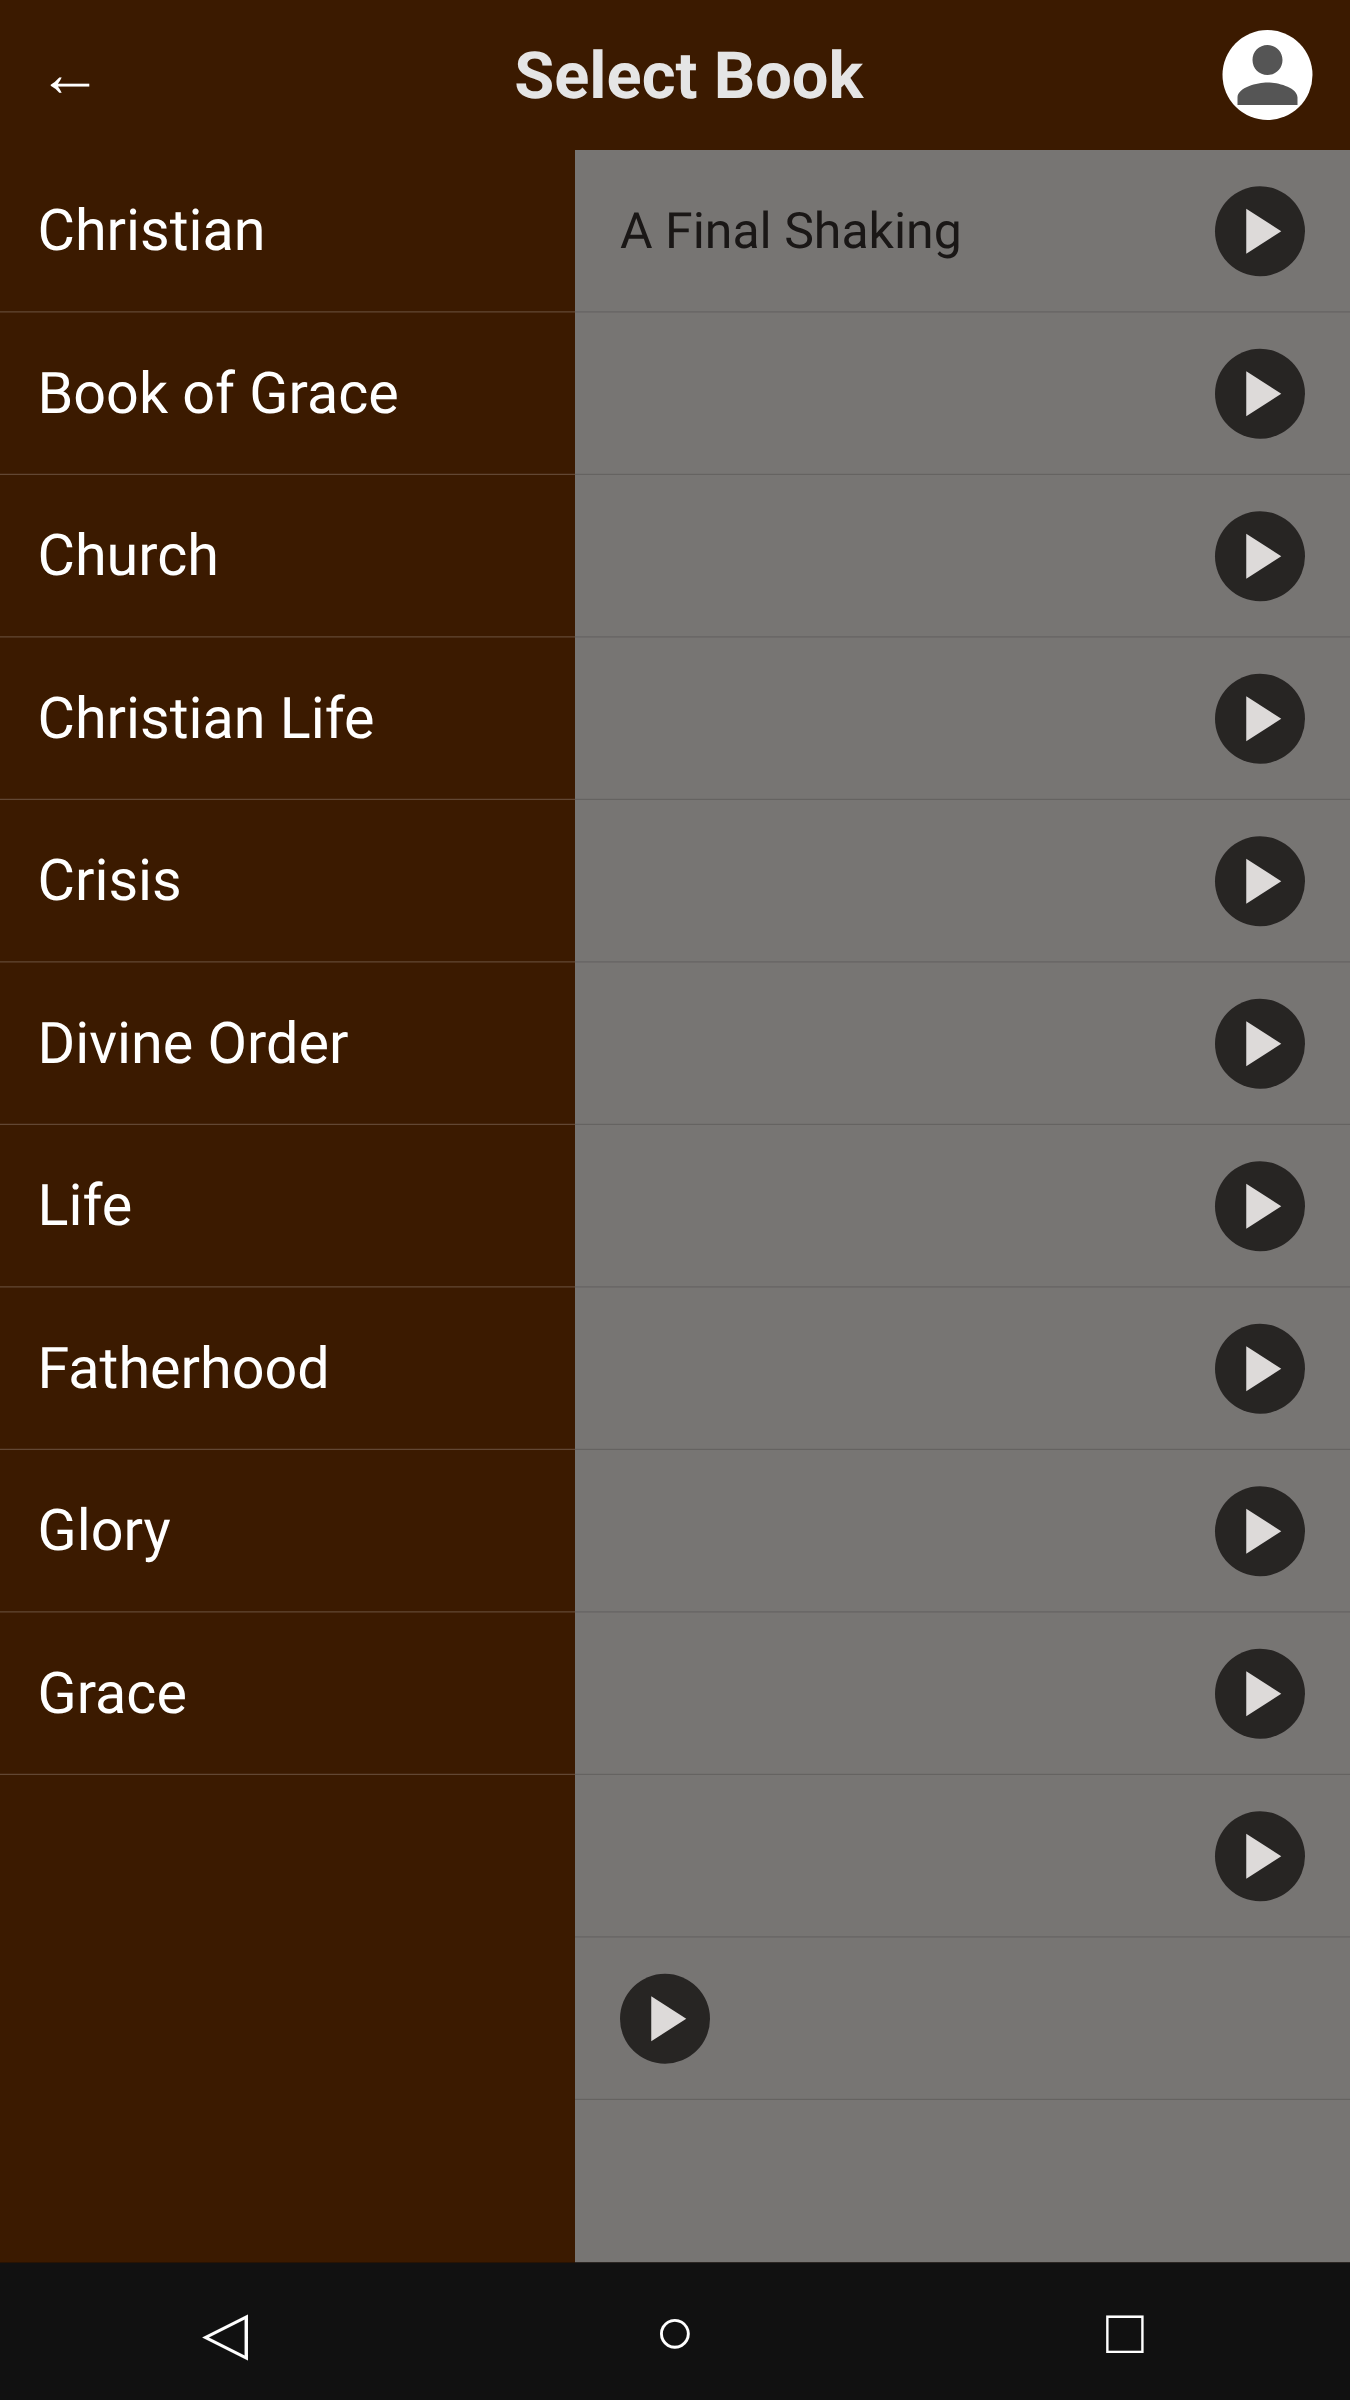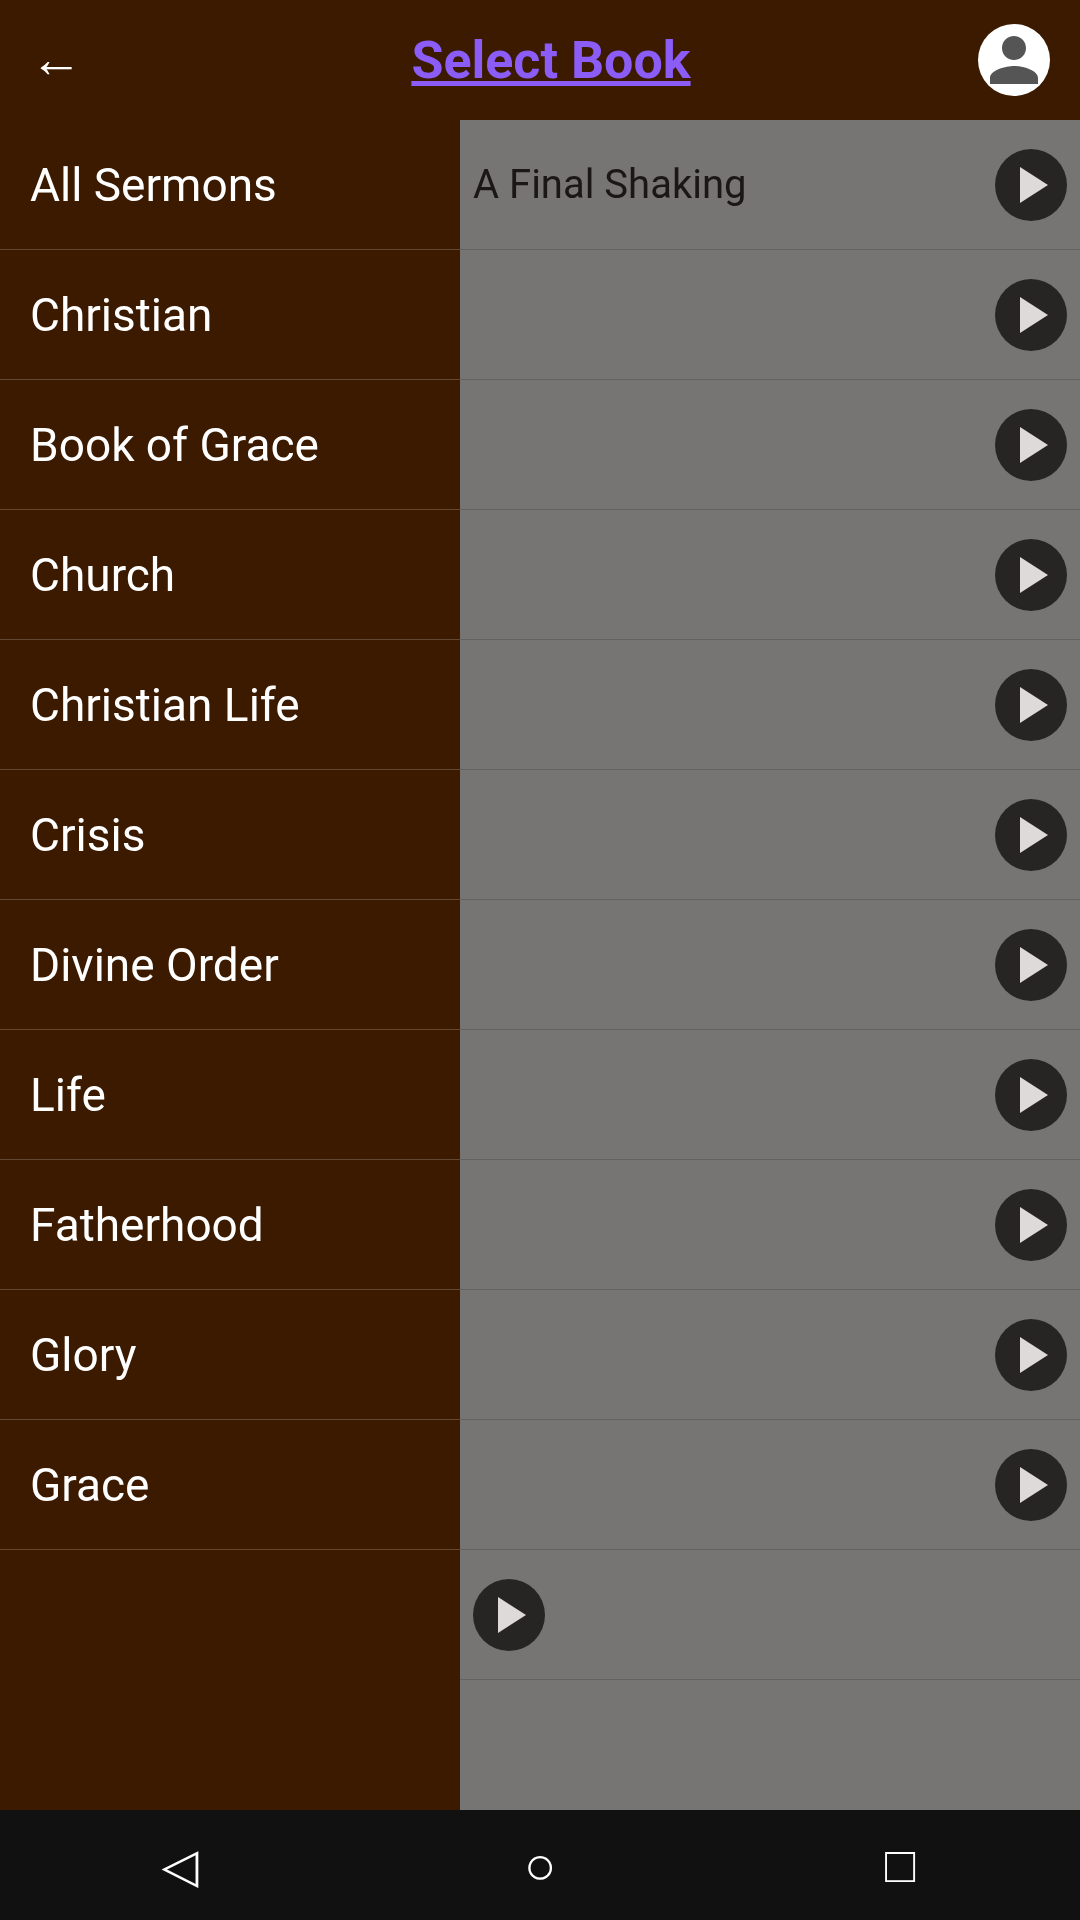--- a/index.html
+++ b/index.html
@@ -31,27 +31,26 @@
 
     .back-btn {
       color: white;
       font-size: 52px;
       cursor: pointer;
       margin-right: 30px;
       line-height: 1;
     }
 
     .header-title {
-      color: #8b5cf6;
+      color: #e5e5e5;
       font-size: 52px;
       font-weight: bold;
       flex: 1;
       text-align: center;
       margin-right: 60px;
-      text-decoration: underline;
     }
 
     .profile-icon {
       width: 72px;
       height: 72px;
       border-radius: 50%;
       background: white;
       display: flex;
       align-items: center;
       justify-content: center;
@@ -100,21 +99,21 @@
       flex: 1;
       background: #888888;
       opacity: 0.85;
     }
 
     .sermon-item {
       height: 130px;
       display: flex;
       align-items: center;
       justify-content: space-between;
-      padding: 0 13px;
+      padding: 0 36px;
       border-bottom: 1px solid rgba(0,0,0,0.15);
     }
 
     .sermon-title {
       color: #1a1a1a;
       font-size: 40px;
       flex: 1;
     }
 
     .play-btn {
@@ -190,23 +189,20 @@
     <svg viewBox="0 0 24 24" xmlns="http://www.w3.org/2000/svg">
       <path d="M12 12c2.7 0 4.8-2.1 4.8-4.8S14.7 2.4 12 2.4 7.2 4.5 7.2 7.2 9.3 12 12 12zm0 2.4c-3.2 0-9.6 1.6-9.6 4.8v2.4h19.2v-2.4c0-3.2-6.4-4.8-9.6-4.8z"></path>
     </svg>
   </div>
 </div>
 
 <div class="main-content">
 
   <div class="book-list">
     <div class="book-item">
-      <span class="book-item-label">All Sermons</span>
-    </div>
-    <div class="book-item">
       <span class="book-item-label">Christian</span>
     </div>
     <div class="book-item">
       <span class="book-item-label">Book of Grace</span>
     </div>
     <div class="book-item">
       <span class="book-item-label">Church</span>
     </div>
     <div class="book-item">
       <span class="book-item-label">Christian Life</span>

